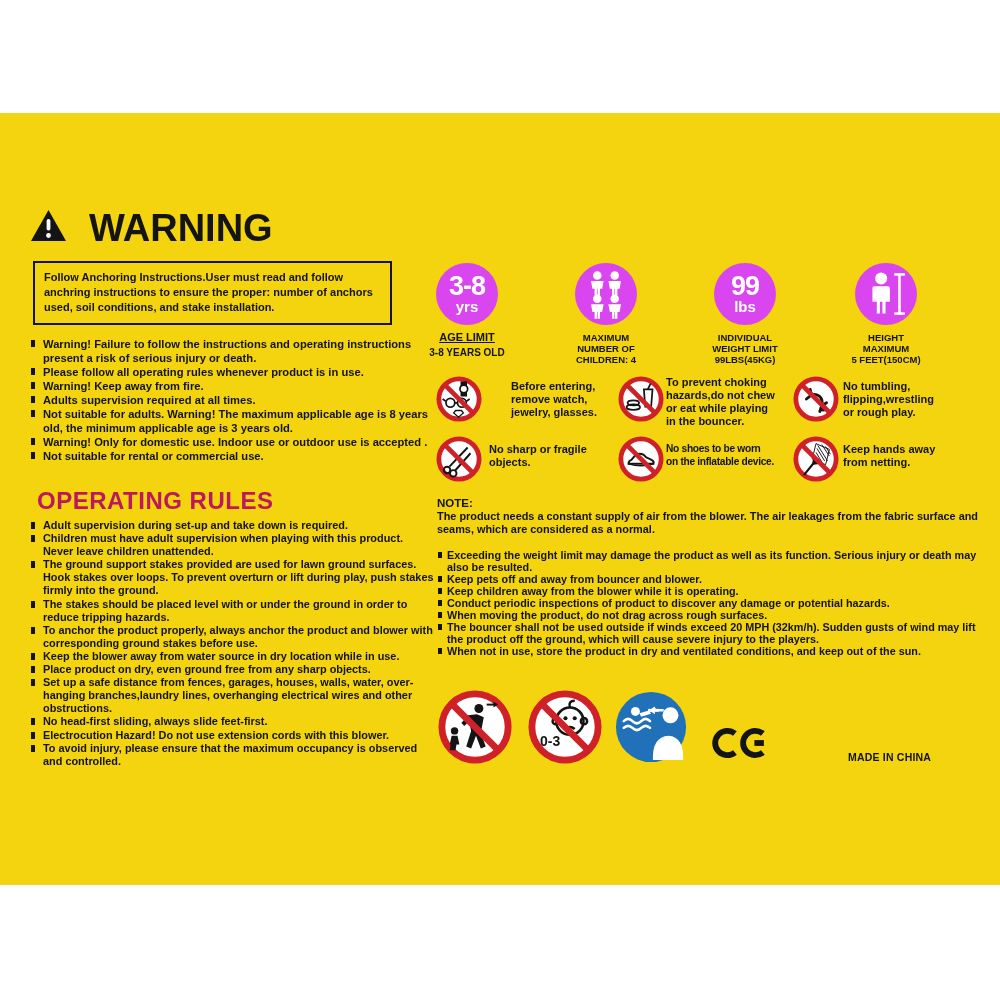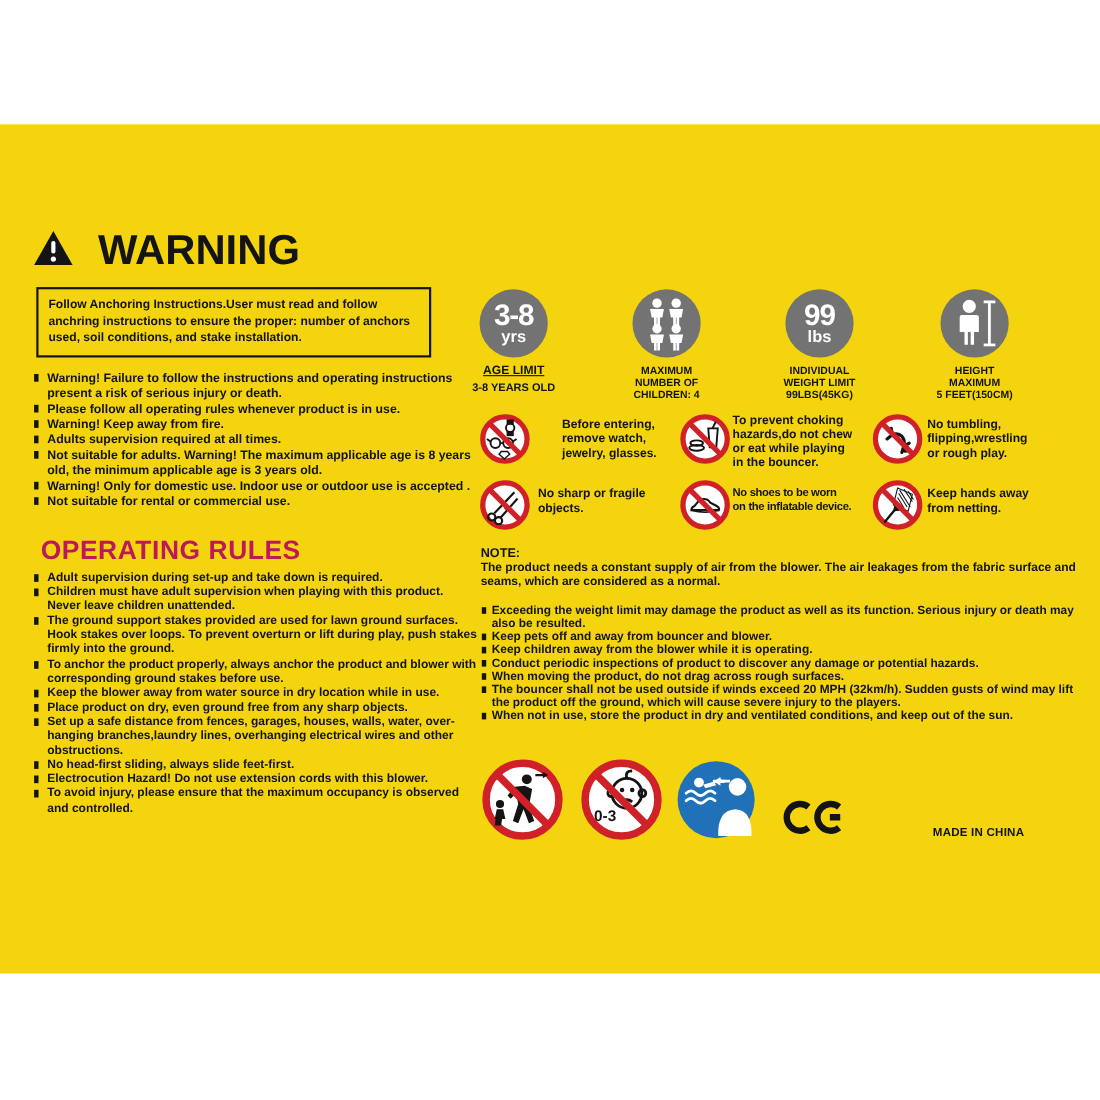--- a/index.html
+++ b/index.html
@@ -19,21 +19,21 @@
   
   .warn-head{left:30px;top:96px;display:flex;align-items:flex-start;gap:22px;}
   .warn-head h1{font-size:38px;letter-spacing:0;line-height:1;}
   .anchor-box{left:33px;top:148px;width:337px;border:2px solid #141414;padding:7px 9px 8px 9px;font-size:11px;line-height:1.35;}
   .warn-list{left:30px;top:224px;width:400px;font-size:11.2px;line-height:14px;}
   .op-title{left:37px;top:374px;font-size:24px;color:#be185d;letter-spacing:.5px;}
   .op-list{left:30px;top:406px;width:404px;font-size:10.9px;line-height:13.1px;}
 
   
   .badge{width:136px;text-align:center;top:150px;}
-  .badge .circ{width:62px;height:62px;border-radius:50%;background:#737373;color:#fff;margin:0 auto;
+  .badge .circ{width:62px;height:62px;border-radius:50%;background:#d946ef;color:#fff;margin:0 auto;
     display:flex;flex-direction:column;align-items:center;justify-content:center;line-height:.9;}
   .badge .v{font-size:27px;letter-spacing:-1px;}
   .badge .u{font-size:15px;margin-top:2px;}
   .badge .lbl{margin-top:7px;font-size:9.5px;line-height:11px;}
   .badge .age1{margin-top:6px;font-size:11px;text-decoration:underline;}
   .badge .age2{margin-top:4px;font-size:10px;}
   .bdg1{left:399px;} .bdg2{left:538px;} .bdg3{left:677px;} .bdg4{left:818px;}
 
   
   .ban-ico{width:46px;height:46px;}
@@ -77,20 +77,21 @@
     <li><span class="sq"></span><span>Warning! Only for domestic use. Indoor use or outdoor use is accepted .</span></li>
     <li><span class="sq"></span><span>Not suitable for rental or commercial use.</span></li>
   </ul>
 
   <h2 class="abs op-title">OPERATING RULES</h2>
 
   <ul class="abs op-list">
     <li><span class="sq"></span><span>Adult supervision during set-up and take down is required.</span></li>
     <li><span class="sq"></span><span>Children must have adult supervision when playing with this product. Never leave children unattended.</span></li>
     <li><span class="sq"></span><span>The ground support stakes provided are used for lawn ground surfaces. Hook stakes over loops. To prevent overturn or lift during play, push stakes firmly into the ground.</span></li>
+    <li><span class="sq"></span><span>The stakes should be placed level with or under the ground in order to reduce tripping hazards.</span></li>
     <li><span class="sq"></span><span>To anchor the product properly, always anchor the product and blower with corresponding ground stakes before use.</span></li>
     <li><span class="sq"></span><span>Keep the blower away from water source in dry location while in use.</span></li>
     <li><span class="sq"></span><span>Place product on dry, even ground free from any sharp objects.</span></li>
     <li><span class="sq"></span><span>Set up a safe distance from fences, garages, houses, walls, water, over-hanging branches,laundry lines, overhanging electrical wires and other obstructions.</span></li>
     <li><span class="sq"></span><span>No head-first sliding, always slide feet-first.</span></li>
     <li><span class="sq"></span><span>Electrocution Hazard! Do not use extension cords with this blower.</span></li>
     <li><span class="sq"></span><span>To avoid injury, please ensure that the maximum occupancy is observed and controlled.</span></li>
   </ul>
 
   <div class="abs badge bdg1">

